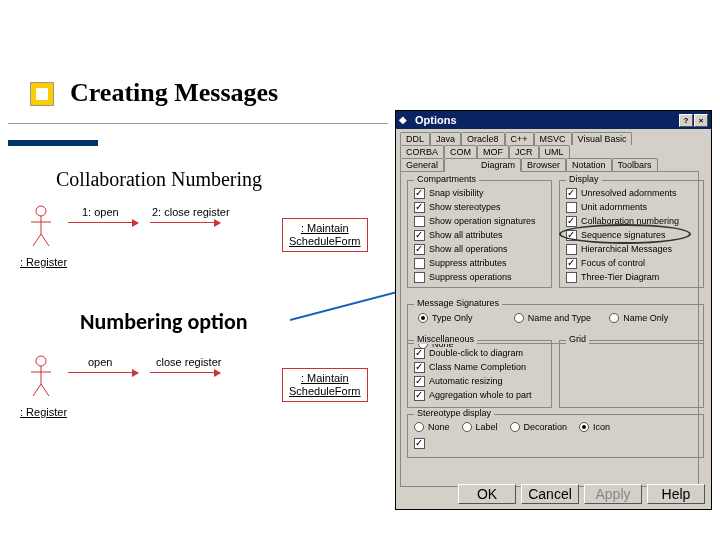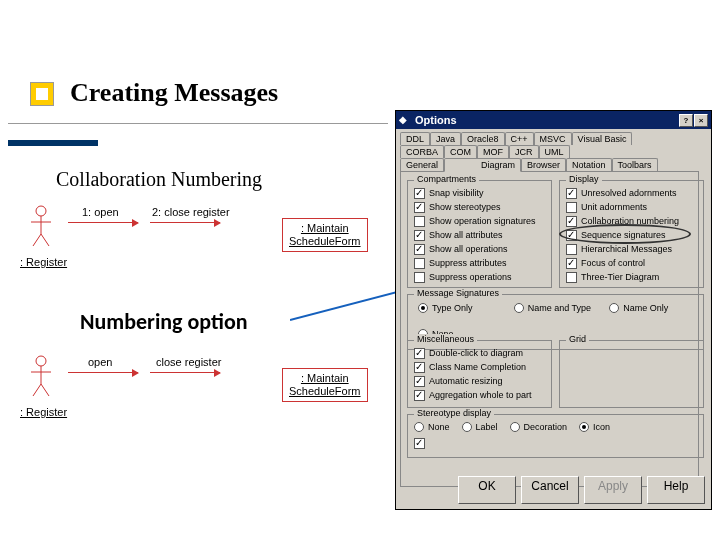--- a/index.html
+++ b/index.html
@@ -261,26 +261,26 @@
     padding: 0 2px;
   }
   .dlg-buttons {
     position: absolute;
     bottom: 5px;
     right: 6px;
     display: flex;
     gap: 5px;
   }
   .dlg-btn {
-    width: 58px; height: 28px;
+    width: 58px; height: 20px;
     background: #d4d0c8;
     border: 1px solid #fff;
     border-right-color: #555;
     border-bottom-color: #555;
-    font-size: 12px;
+    font-size: 14px;
     text-align: center;
     line-height: 18px;
   }
   .dlg-btn.disabled { color: #888; }
 </style>
 </head>
 <body>
 
 <div class="title-bullet"></div>
 <div class="title-text">Creating Messages</div>
@@ -435,21 +435,21 @@
           </div>
         <div class="check-row">
             <div class="check"></div>
             <span>Three-Tier Diagram</span>
           </div>
       </div>
     </div>
 
     <div class="highlight-ring" style="left:158px;top:52px;width:132px;height:20px"></div>
 
-    <div class="group" style="left:6px;top:122px;width:297px;height:56px">
+    <div class="group" style="left:6px;top:132px;width:297px;height:40px">
       <div class="group-title">Message Signatures</div>
       <div style="padding:6px 4px;display:grid;grid-template-columns:1fr 1fr 1fr;row-gap:12px">
         <div class="radio-row">
             <div class="radio on"></div>
             <span>Type Only</span>
           </div>
         <div class="radio-row">
             <div class="radio"></div>
             <span>Name and Type</span>
           </div>

